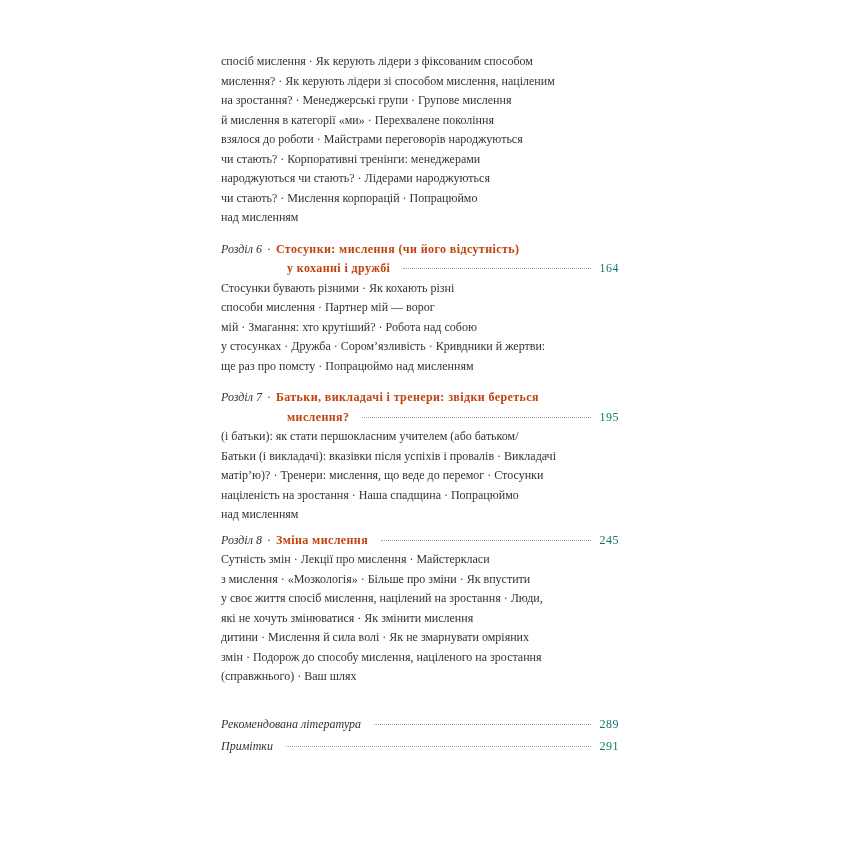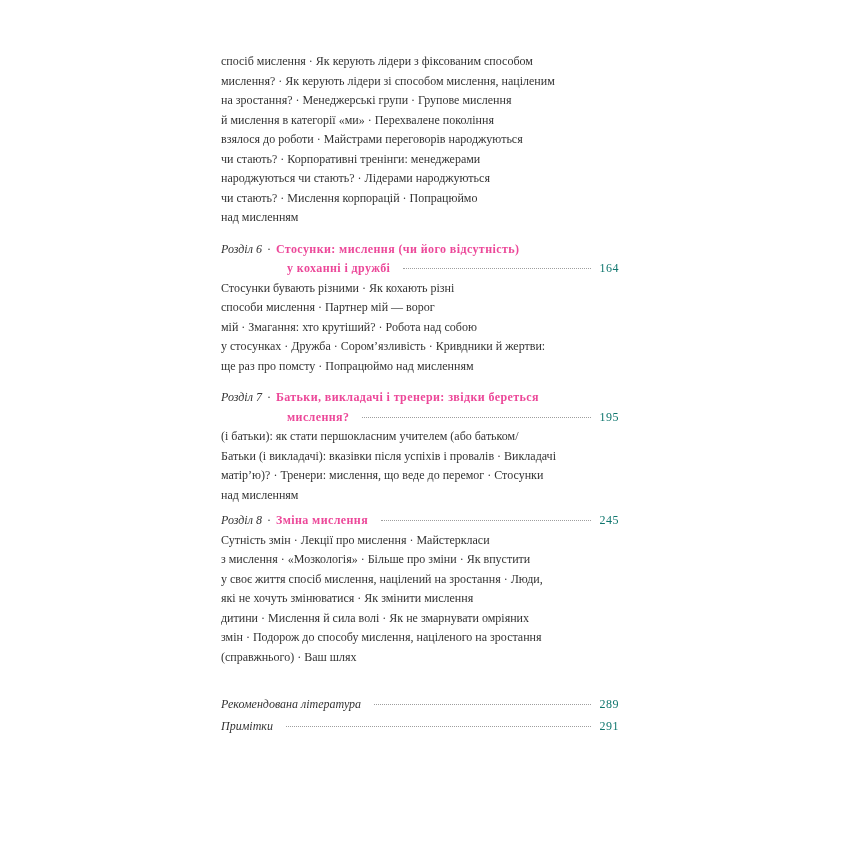--- a/index.html
+++ b/index.html
@@ -27,21 +27,21 @@
   .chapter-head { margin: 0; }
   .chapter-head.gap-sm { margin-top: -6px; }
   .head-line1 { white-space: nowrap; }
   .head-line2 { display: flex; align-items: baseline; padding-left: 66px; }
   .head-single { display: flex; align-items: baseline; }
   .ch-label { font-style: italic; color: #333333; }
   .sep { margin: 0 5px; color: #333333; }
   .ch-title {
     font-weight: bold;
     letter-spacing: 0.4px;
-    color: #ec4899;
+    color: #c2410c;
     white-space: nowrap;
   }
   .leader {
     flex: 1 1 auto;
     min-width: 14px;
     border-bottom: 1.7px dotted #9e9e9e;
     margin: 0 9px 0 13px;
     position: relative;
     top: -3px;
   }
@@ -98,20 +98,21 @@
       <div class="head-line2">
         <span class="ch-title">мислення?</span>
         <span class="leader"></span>
         <span class="pagenum">195</span>
       </div>
     </div>
     <div class="body-block">
       <div class="body-line">(і батьки): як стати першокласним учителем (або батьком/</div>
       <div class="body-line">Батьки (і викладачі): вказівки після успіхів і провалів · Викладачі</div>
       <div class="body-line">матір’ю)? · Тренери: мислення, що веде до перемог · Стосунки</div>
+      <div class="body-line">націленість на зростання · Наша спадщина · Попрацюймо</div>
       <div class="body-line">над мисленням</div>
     </div>
 
     <div class="chapter-head gap-sm">
       <div class="head-single">
         <span class="ch-label">Розділ 8</span>
           <span class="sep">·</span>
           <span class="ch-title">Зміна мислення</span>
         <span class="leader"></span>
         <span class="pagenum">245</span>

